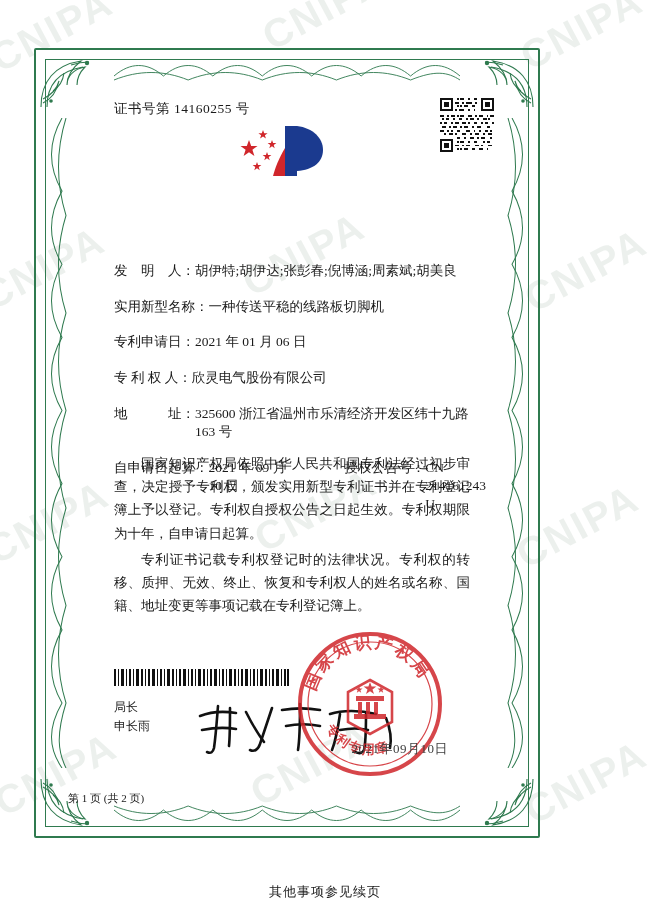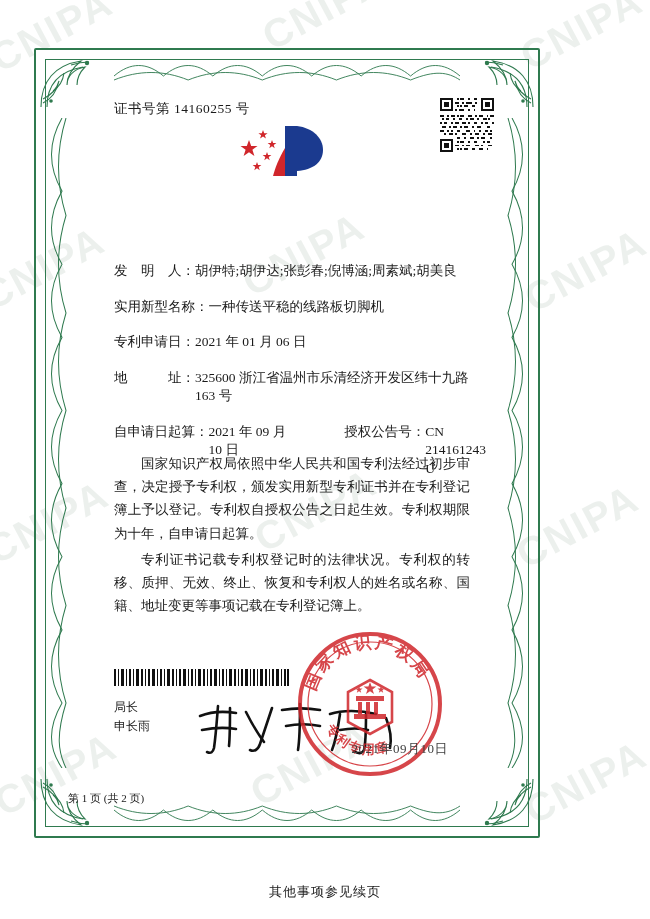--- a/index.html
+++ b/index.html
@@ -471,20 +471,24 @@
         </div>
         <div class="field-row">
           <span class="field-label">实用新型名称：</span>
           <span class="field-value">一种传送平稳的线路板切脚机</span>
         </div>
         <div class="field-row">
           <span class="field-label">专利申请日：</span>
           <span class="field-value">2021 年 01 月 06 日</span>
         </div>
         <div class="field-row">
+          <span class="field-label">专 利 权 人：</span>
+          <span class="field-value">欣灵电气股份有限公司</span>
+        </div>
+        <div class="field-row">
           <span class="field-label">地　　　址：</span>
           <span class="field-value">325600 浙江省温州市乐清经济开发区纬十九路 163 号</span>
         </div>
         <div class="field-row dual">
           <span class="field-label">自申请日起算：</span>
           <span>2021 年 09 月 10 日</span>
           <span class="pair2">
             <span class="field-label">授权公告号：</span>
             <span>CN 214161243 U</span>
           </span>

